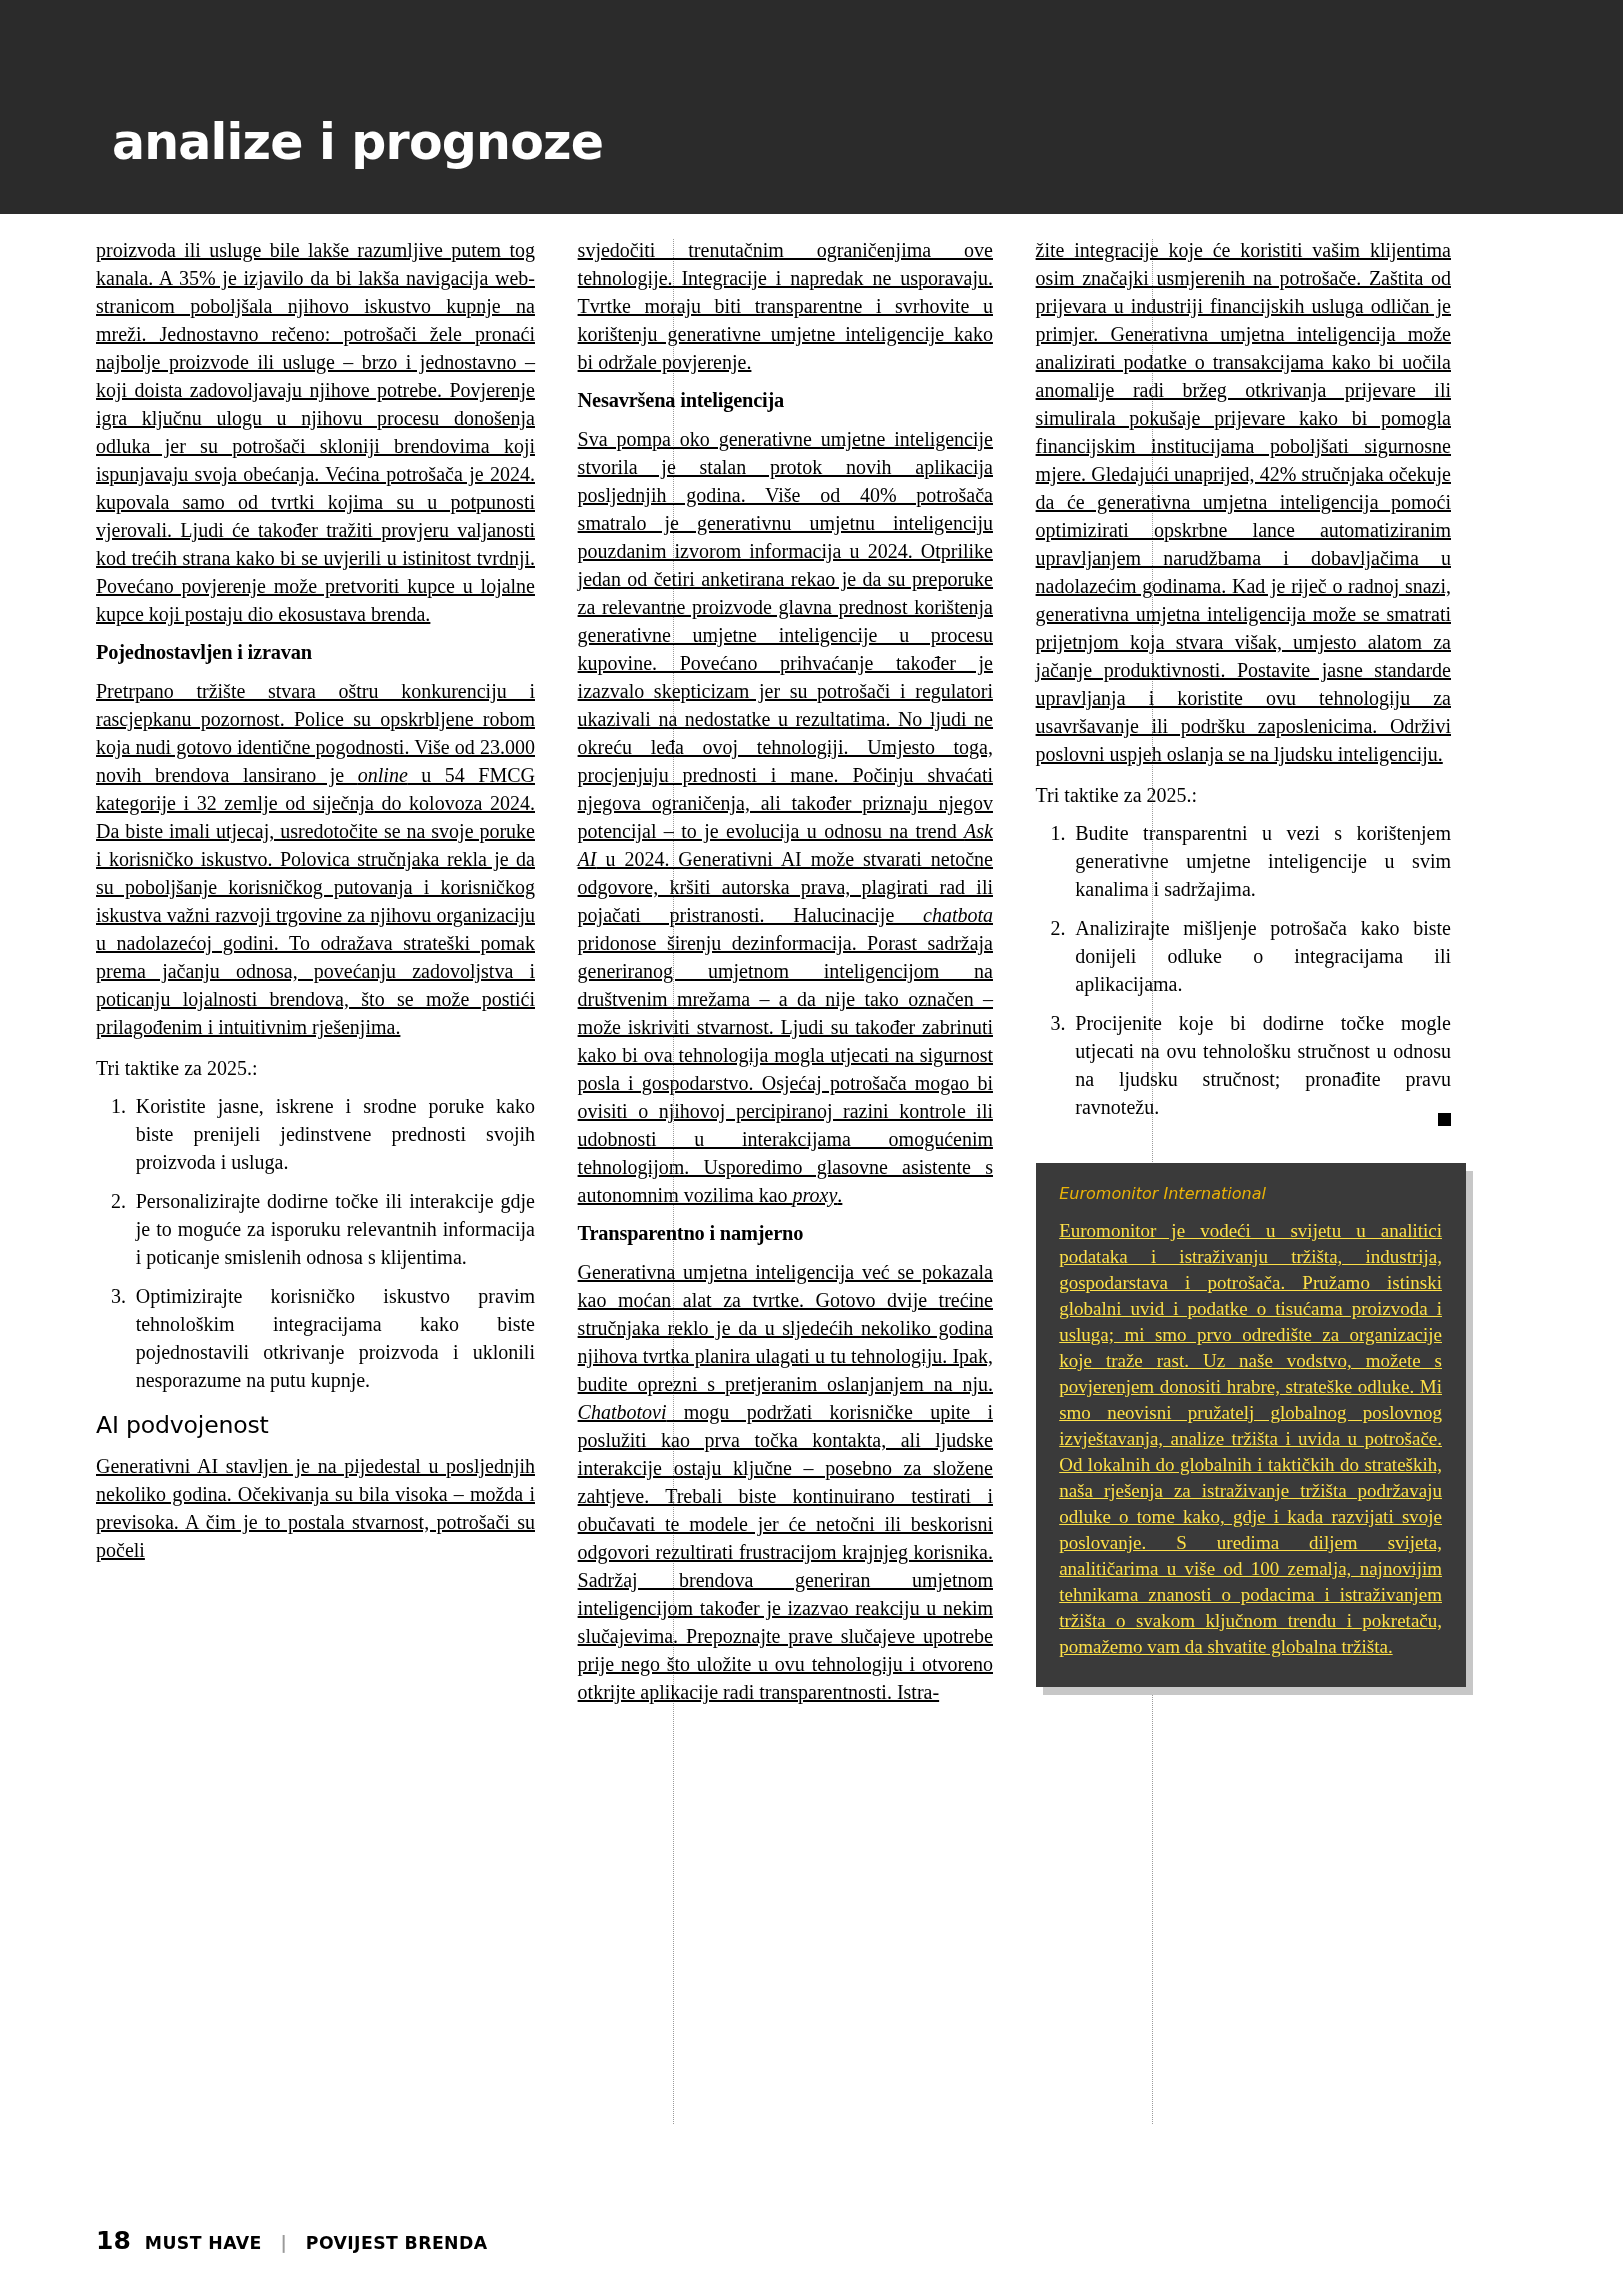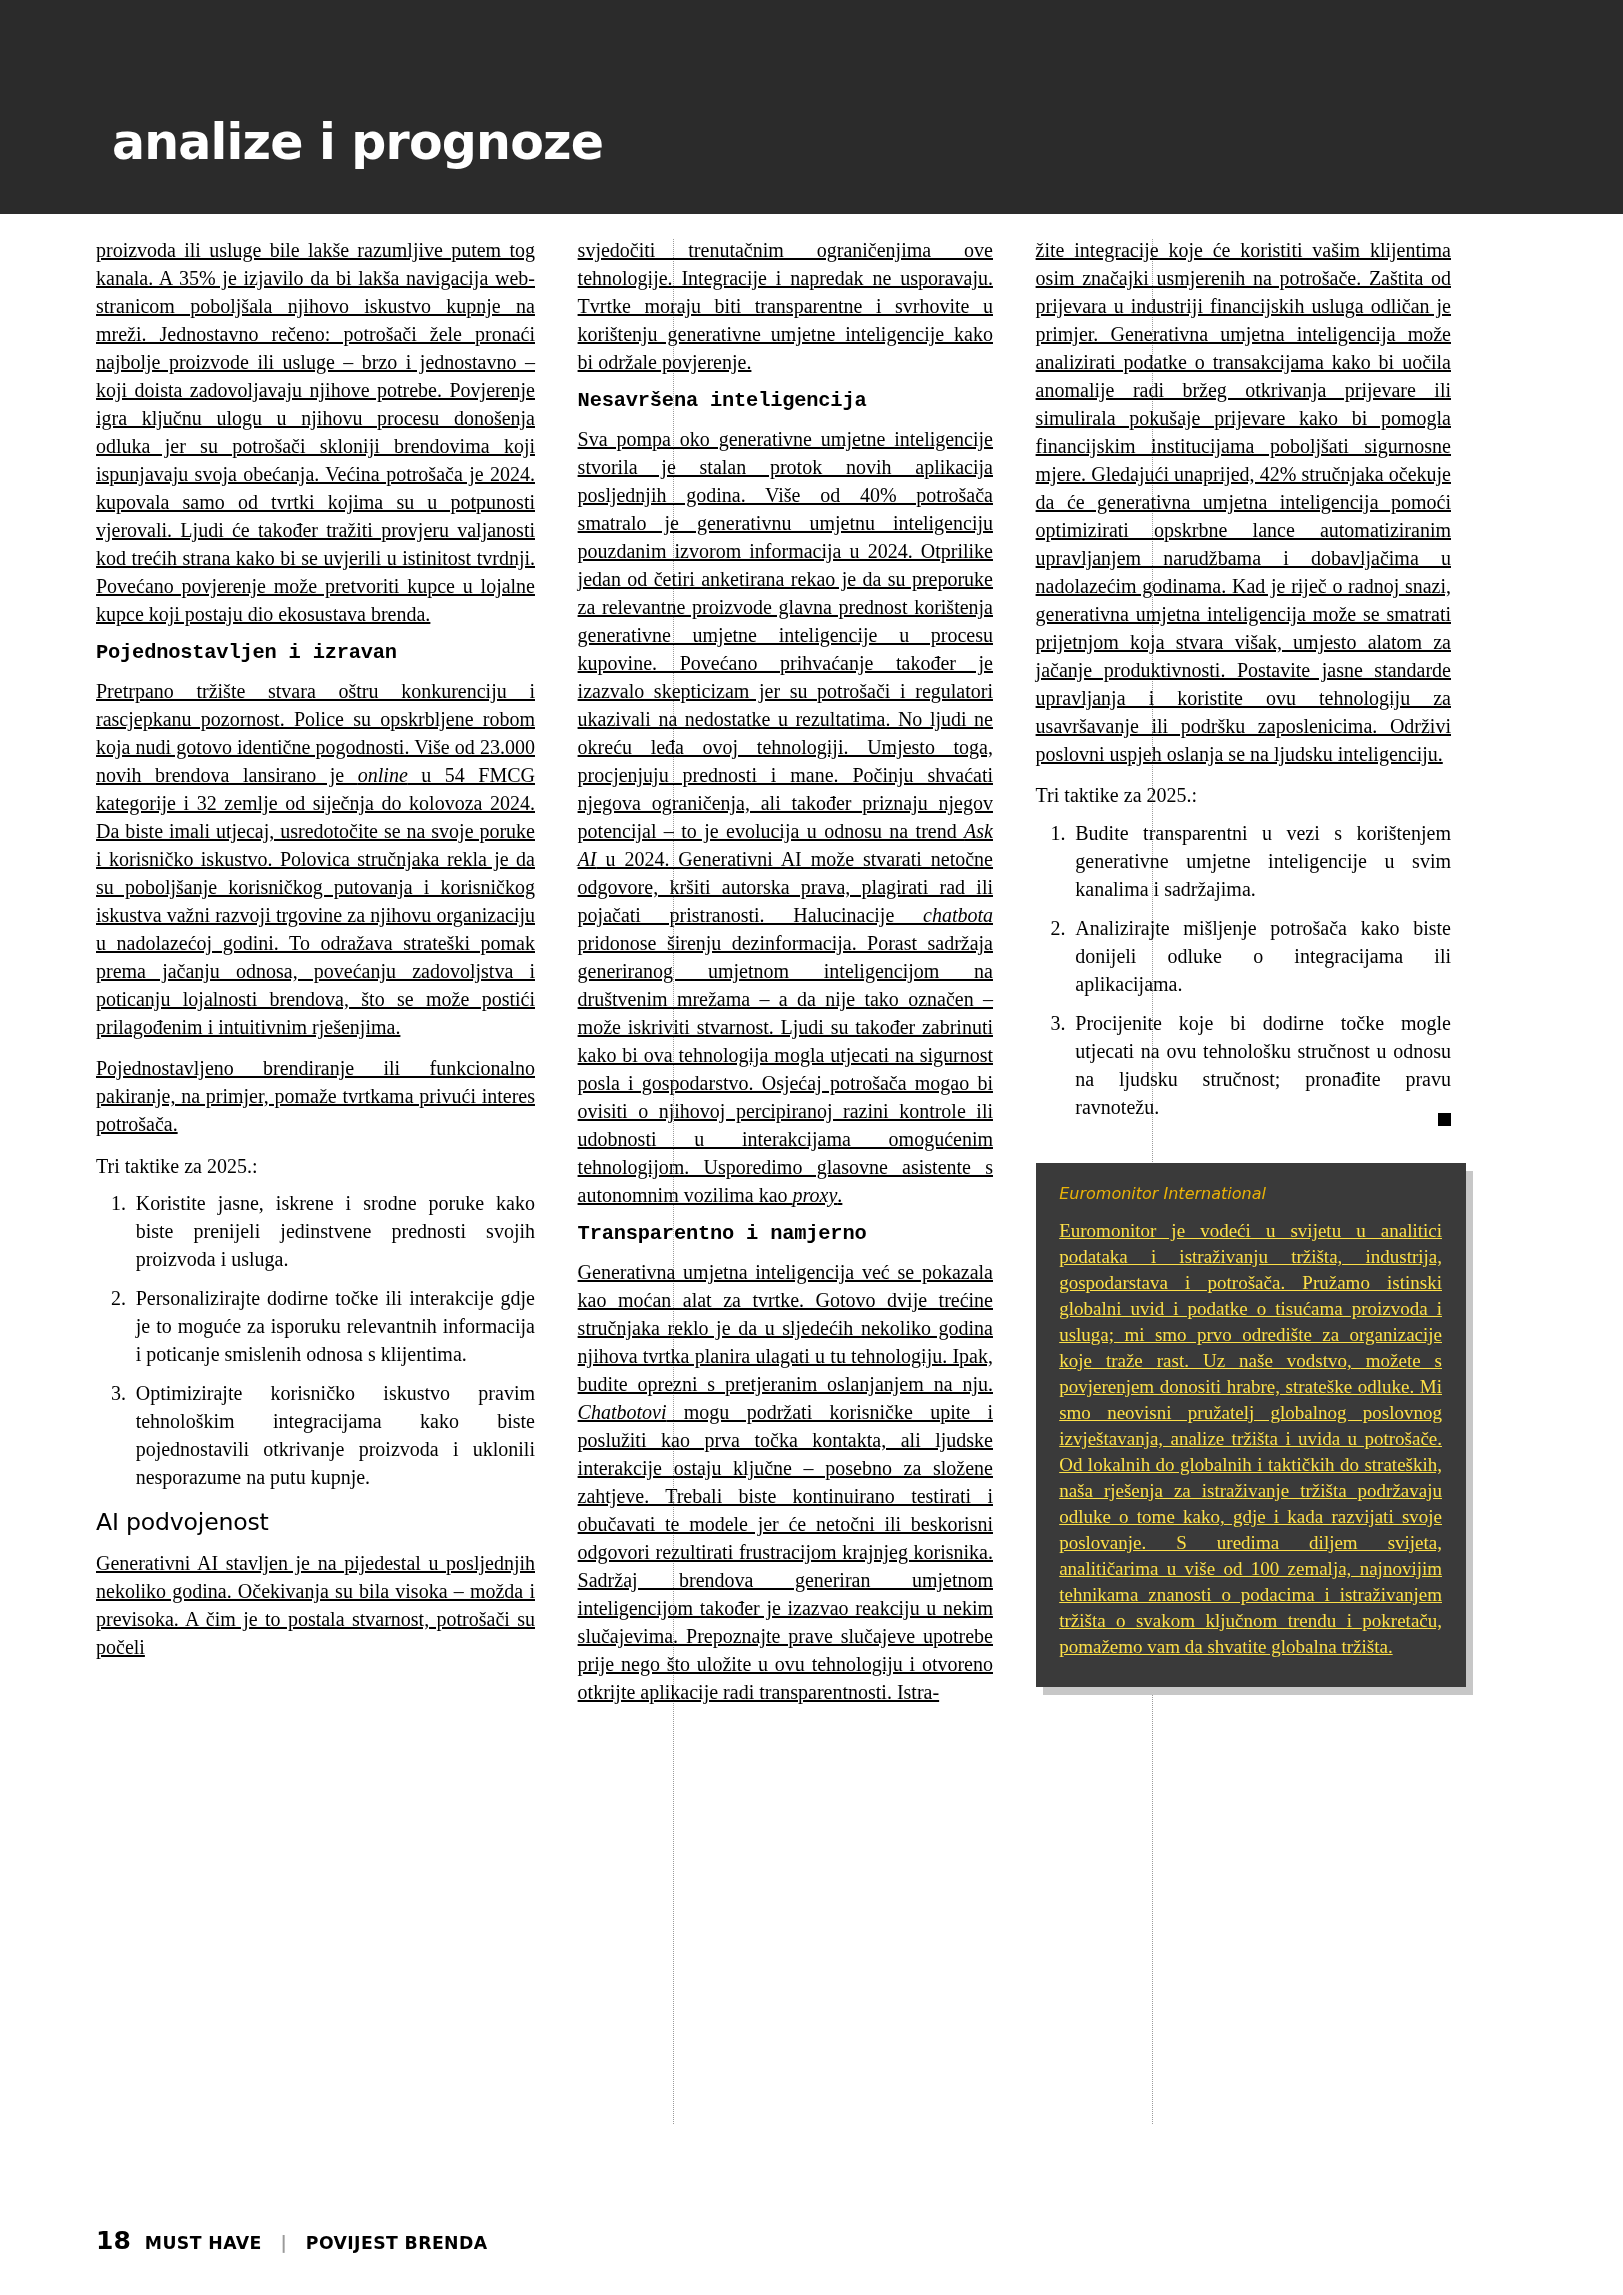--- a/index.html
+++ b/index.html
@@ -72,21 +72,21 @@
     font-size: 20px;
     line-height: 28px;
     text-align: justify;
     -webkit-hyphens: auto;
     hyphens: auto;
     text-decoration: underline;
   }
 
   h3 {
     margin: 7.9px 0 12.6px 0;
-    font-family: Liberation Mono, monospace;
+    font-family: Liberation Serif, serif;
     font-size: 20.4px;
     font-weight: bold;
     letter-spacing: -0.2px;
   }
   h3.light {
     font-family: "DejaVu Sans", sans-serif;
     font-weight: normal;
     font-size: 23.6px;
     margin: 17.3px 0 12.6px 0;
   }
@@ -180,21 +180,20 @@
     <div class="col-divider divider-1"></div>
     <div class="col-divider divider-2"></div>
 
     <div class="col">
       <p>proizvoda ili usluge bile lakše razumljive putem tog kanala. A 35% je izjavilo da bi lakša navigacija web-stranicom poboljšala njihovo iskustvo kupnje na mreži. Jednostavno rečeno: potrošači žele pronaći najbolje proizvode ili usluge – brzo i jednostavno – koji doista zadovoljavaju njihove potrebe. Povjerenje igra ključnu ulogu u njihovu procesu donošenja odluka jer su potrošači skloniji brendovima koji ispunjavaju svoja obećanja. Većina potrošača je 2024. kupovala samo od tvrtki kojima su u potpunosti vjerovali. Ljudi će također tražiti provjeru valjanosti kod trećih strana kako bi se uvjerili u istinitost tvrdnji. Povećano povjerenje može pretvoriti kupce u lojalne kupce koji postaju dio ekosustava brenda.</p>
 
       <h3>Pojednostavljen i izravan</h3>
 
       <p><span>Pretrpano tržište stvara oštru konkurenciju i rascjepkanu pozornost. Police su opskrbljene robom koja nudi gotovo identične pogodnosti. Više od 23.000 novih brendova lansirano je </span><em>online</em><span> u 54 FMCG kategorije i 32 zemlje od siječnja do kolovoza 2024. Da biste imali utjecaj, usredotočite se na svoje poruke i korisničko iskustvo. Polovica stručnjaka rekla je da su poboljšanje korisničkog putovanja i korisničkog iskustva važni razvoji trgovine za njihovu organizaciju u nadolazećoj godini. To odražava strateški pomak prema jačanju odnosa, povećanju zadovoljstva i poticanju lojalnosti brendova, što se može postići prilagođenim i intuitivnim rješenjima.</span></p>
 
-      <p>Pojednostavljeno brendiranje ili funkcionalno pakiranje, na primjer, pomaže tvrtkama privući interes potrošača.</p>
 
       <div class="tactics-label">Tri taktike za 2025.:</div>
       <ol class="tactics">
         <li>Koristite jasne, iskrene i srodne poruke kako biste prenijeli jedinstvene prednosti svojih proizvoda i usluga.</li>
         <li>Personalizirajte dodirne točke ili interakcije gdje je to moguće za isporuku relevantnih informacija i poticanje smislenih odnosa s klijentima.</li>
         <li>Optimizirajte korisničko iskustvo pravim tehnološkim integracijama kako biste pojednostavili otkrivanje proizvoda i uklonili nesporazume na putu kupnje.</li>
       </ol>
 
       <h3 class="light">AI podvojenost</h3>
       <p>Generativni AI stavljen je na pijedestal u posljednjih nekoliko godina. Očekivanja su bila visoka – možda i previsoka. A čim je to postala stvarnost, potrošači su počeli</p>

